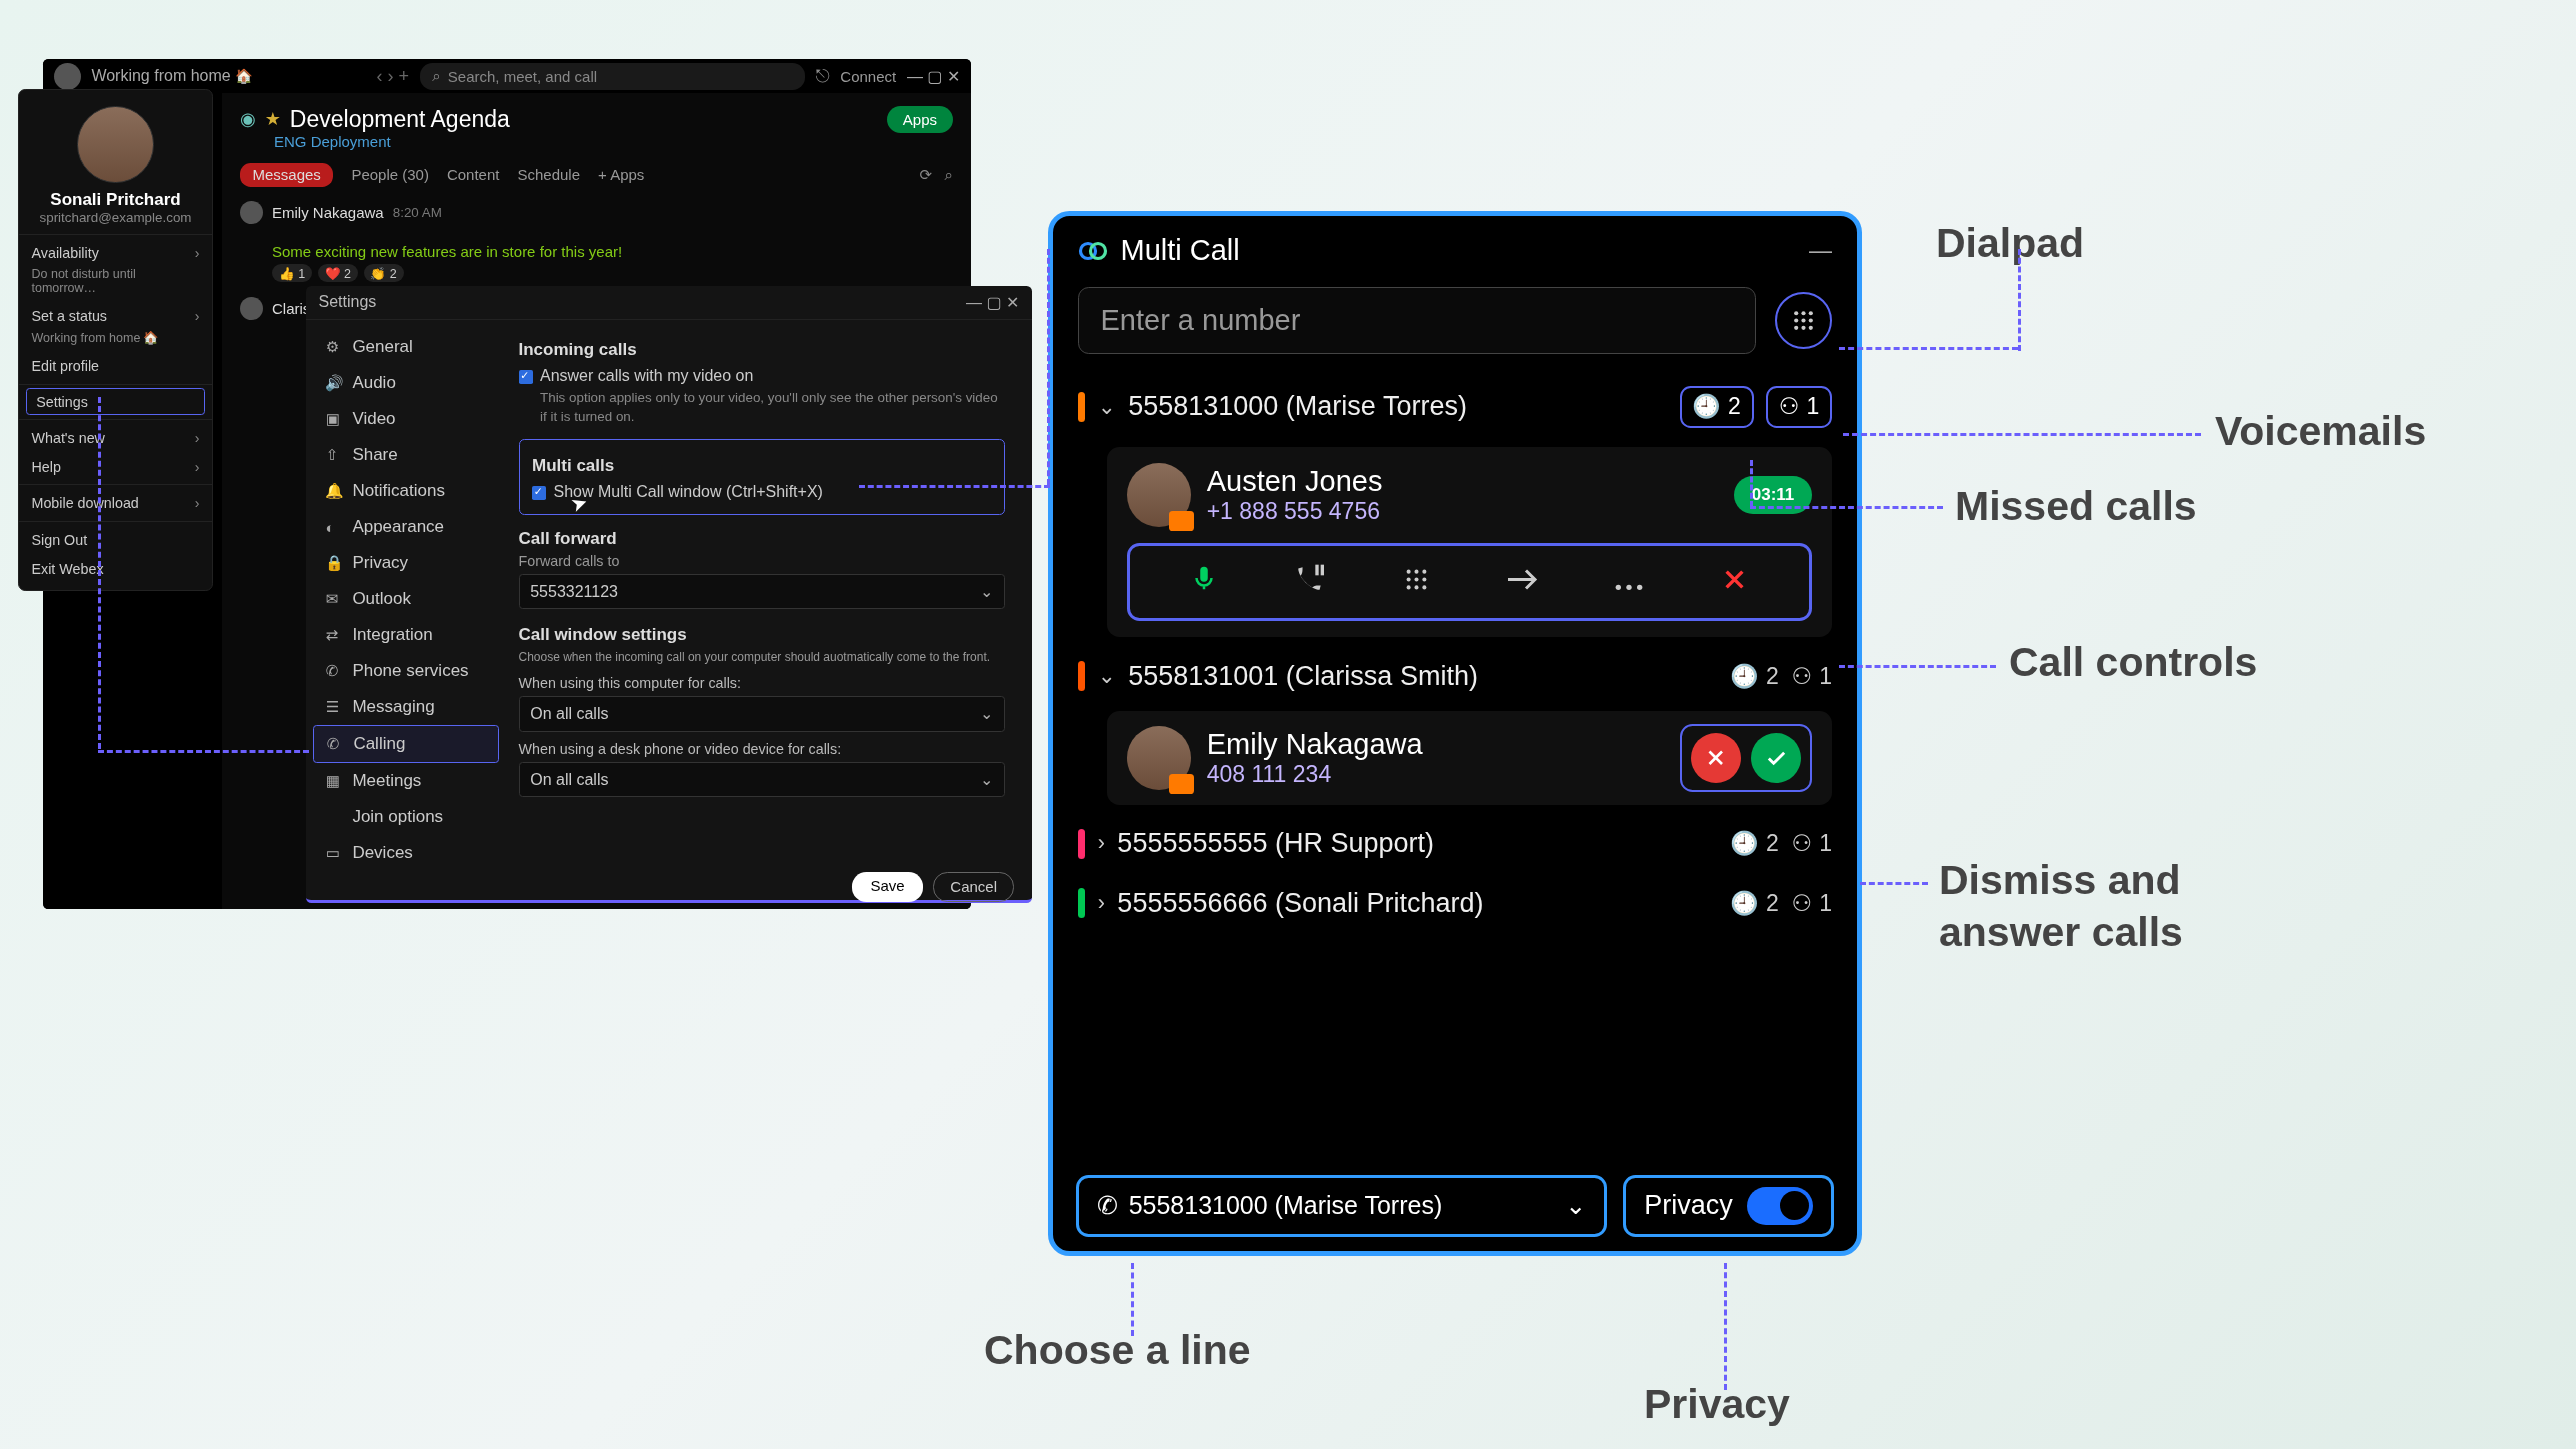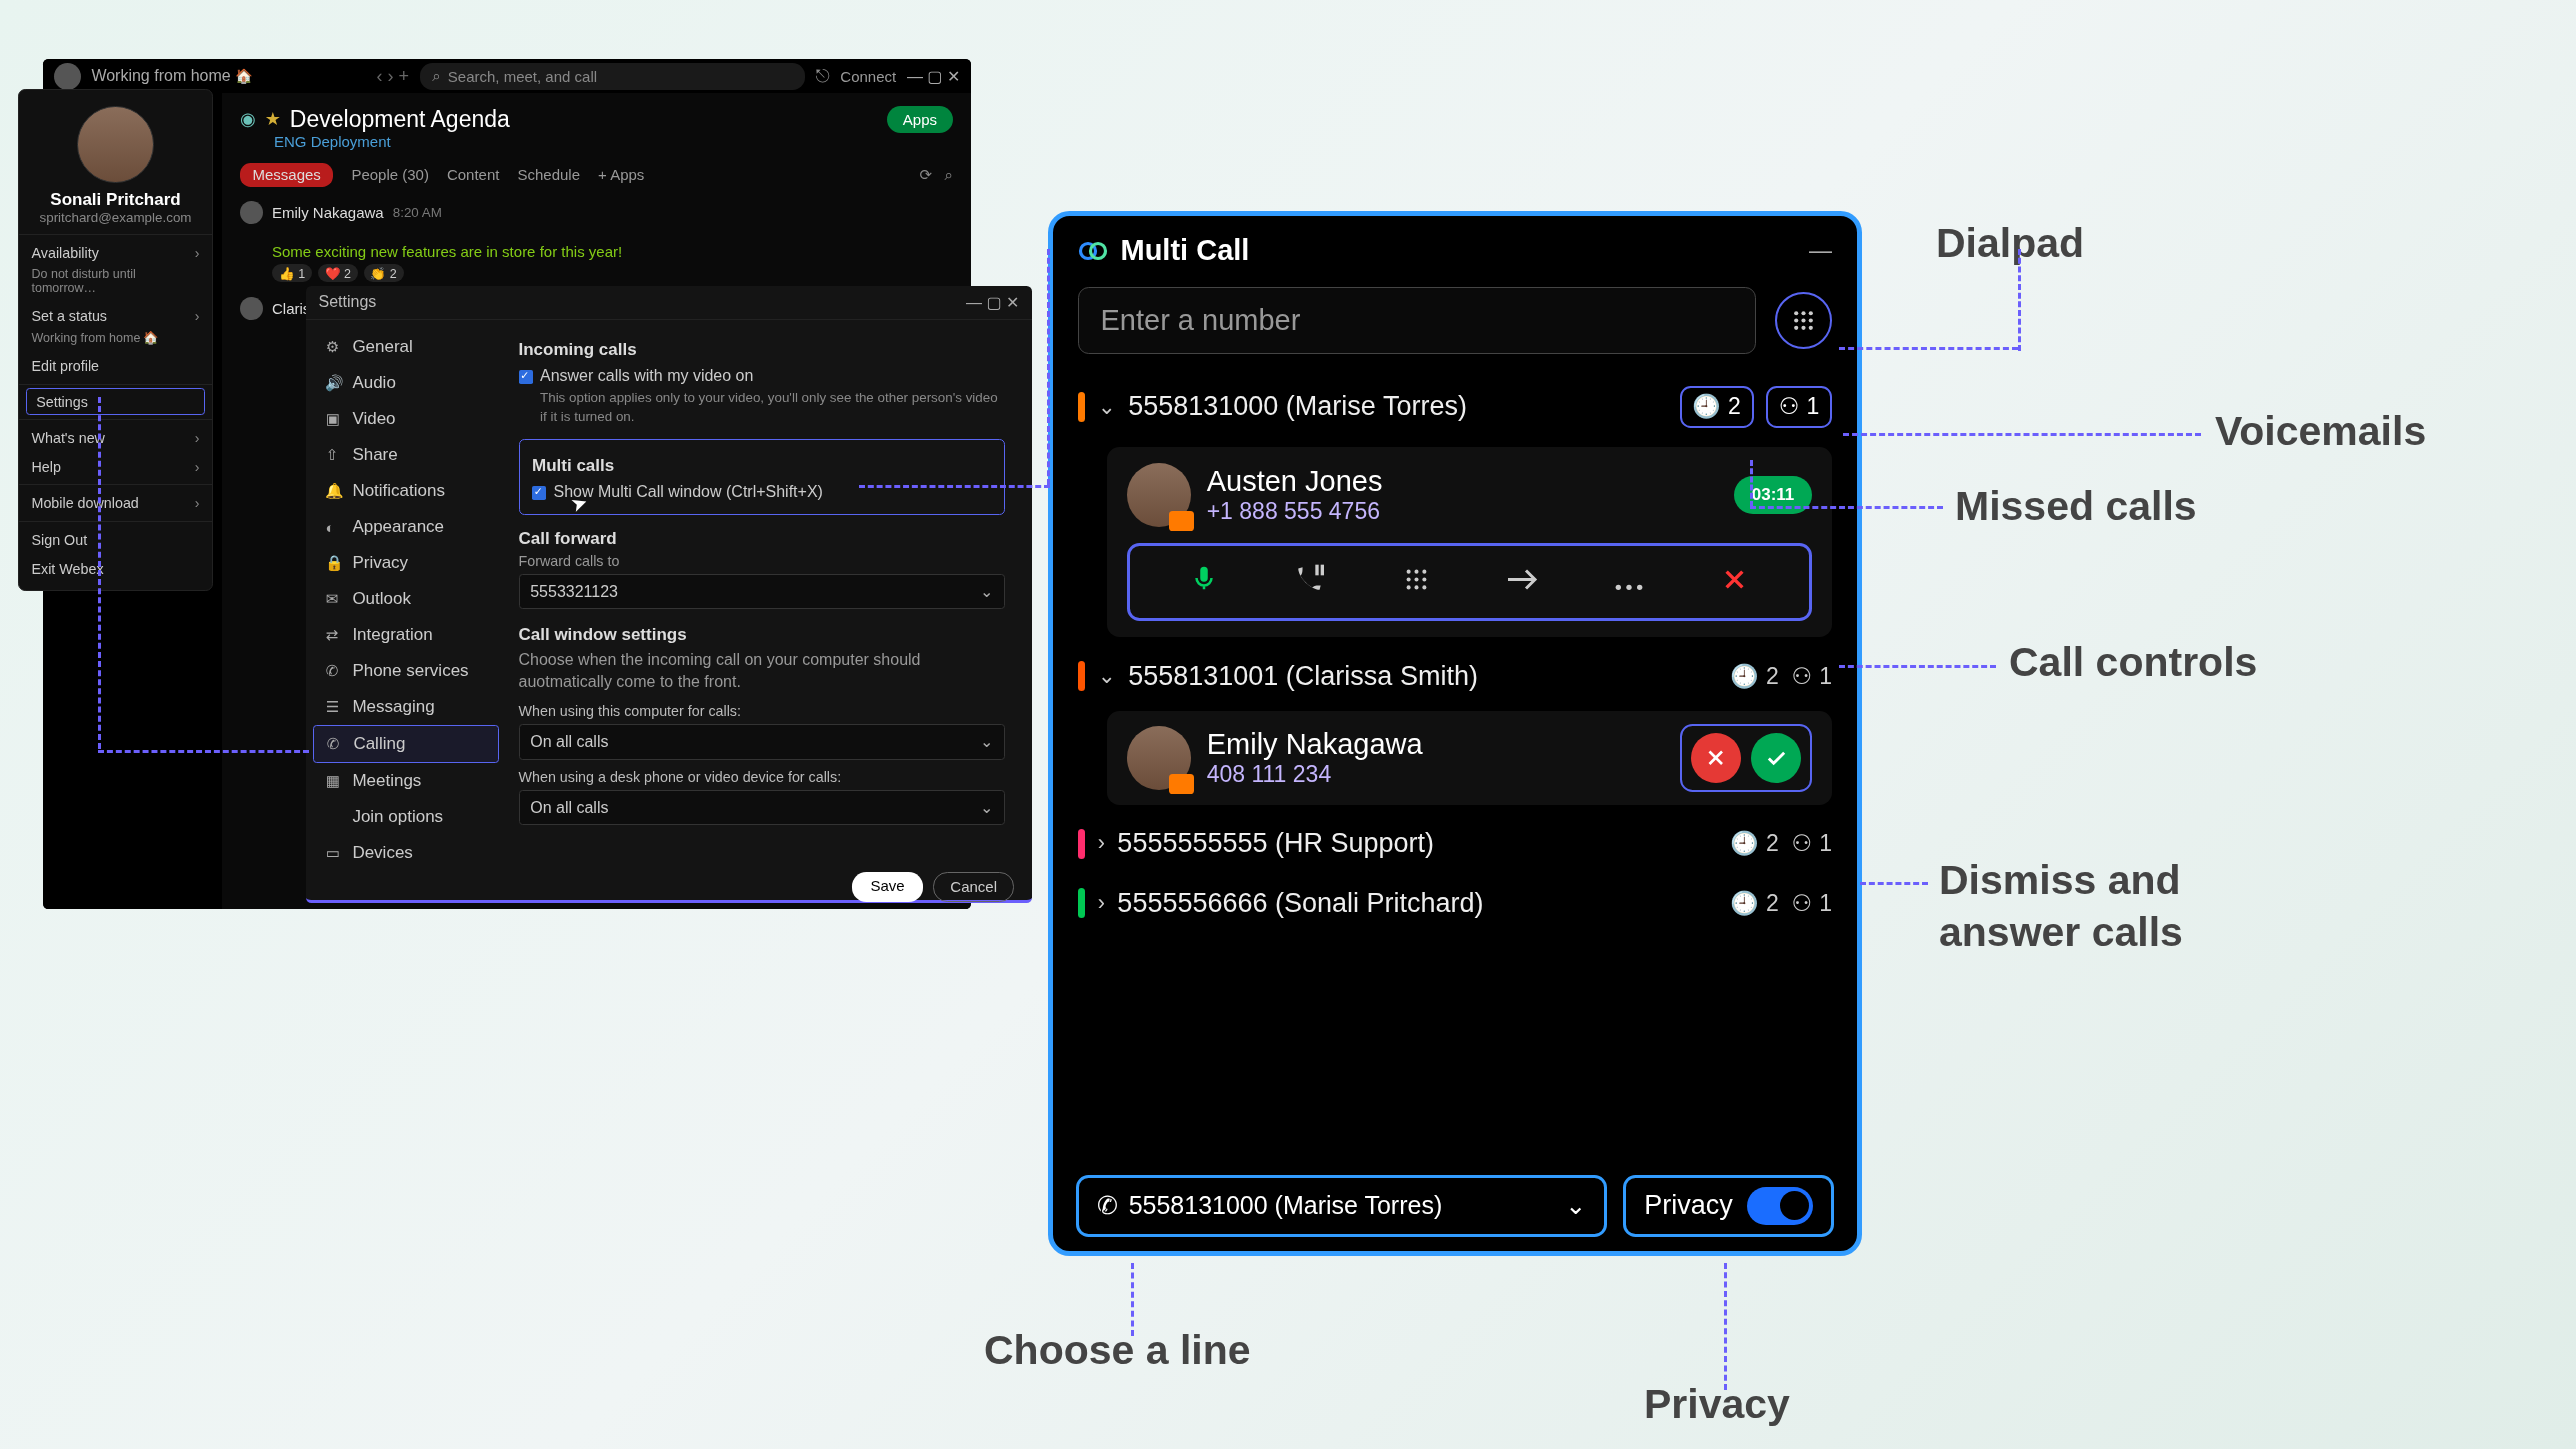--- a/index.html
+++ b/index.html
@@ -68,21 +68,21 @@
 .dropdown .dd-chev { margin-left: auto; color: #aaa; }
 .settings-footer { padding: 10.7px 18px; display: flex; justify-content: flex-end; gap: 10.7px; }
 .btn-save { background: #fff; color: #000; padding: 5.4px 18px; border-radius: 14.3px; font-size: 15px; }
 .btn-cancel { border: 0.9px solid #666; color: #ccc; padding: 5.4px 16px; border-radius: 14.3px; font-size: 15px; }
 .cursor { position: absolute; left: 571px; top: 492px; color: #fff; z-index: 5; font-size: 19.7px; transform: rotate(-20deg); }
 
 
 .multicall-win { position: absolute; left: 1048px; top: 211px; width: 814px; height: 1045px; background: #000; border: 5.4px solid #329cff; border-radius: 21.5px; color: #fff; padding: 0; }
 .mc-header { display: flex; align-items: center; padding: 18px 25px 12.5px; gap: 12.5px; }
 .mc-logo { width: 30px; height: 30px; }
-.mc-title { font-size: 29px; font-weight: 700; }
+.mc-title { font-size: 29px; font-weight: 400; }
 .mc-min { margin-left: auto; font-size: 23px; color: #aaa; }
 
 .mc-input-row { display: flex; gap: 19px; padding: 7.2px 25px 18px; align-items: center; }
 .mc-input { flex: 1; background: #0a0a0a; border: 1.8px solid #444; border-radius: 10.7px; padding: 16px 21.5px; font-size: 29px; color: #999; }
 .mc-dialpad-btn { width: 57px; height: 57px; border: 2.7px solid #5865f2; border-radius: 50%; display: flex; align-items: center; justify-content: center; }
 
 .line-row { display: flex; align-items: center; padding: 14.3px 25px; gap: 12.5px; }
 .line-bar { width: 7.2px; height: 30px; border-radius: 3.6px; }
 .bar-orange { background: #ff7a00; }
 .bar-orange2 { background: #ff5500; }
@@ -290,21 +290,21 @@
       </div>
 
       <h4 style="margin-top:14.3px">Call forward</h4>
       <div style="color:#999;font-size:14.3px;margin-top:3.6px">Forward calls to</div>
       <div class="dropdown">
           <span>5553321123</span>
           <span class="dd-chev">⌄</span>
         </div>
 
       <h4 style="margin-top:16px">Call window settings</h4>
-      <div style="color:#999;font-size:16px;margin-top:3.6px;line-height:1.4">Choose when the incoming call on your computer should auotmatically come to the front.</div>
+      <div style="color:#999;font-size:12px;margin-top:3.6px;line-height:1.4">Choose when the incoming call on your computer should auotmatically come to the front.</div>
       <div style="color:#bbb;font-size:14.3px;margin-top:9px">When using this computer for calls:</div>
       <div class="dropdown">
           <span>On all calls</span>
           <span class="dd-chev">⌄</span>
         </div>
       <div style="color:#bbb;font-size:14.3px;margin-top:9px">When using a desk phone or video device for calls:</div>
       <div class="dropdown">
           <span>On all calls</span>
           <span class="dd-chev">⌄</span>
         </div>

